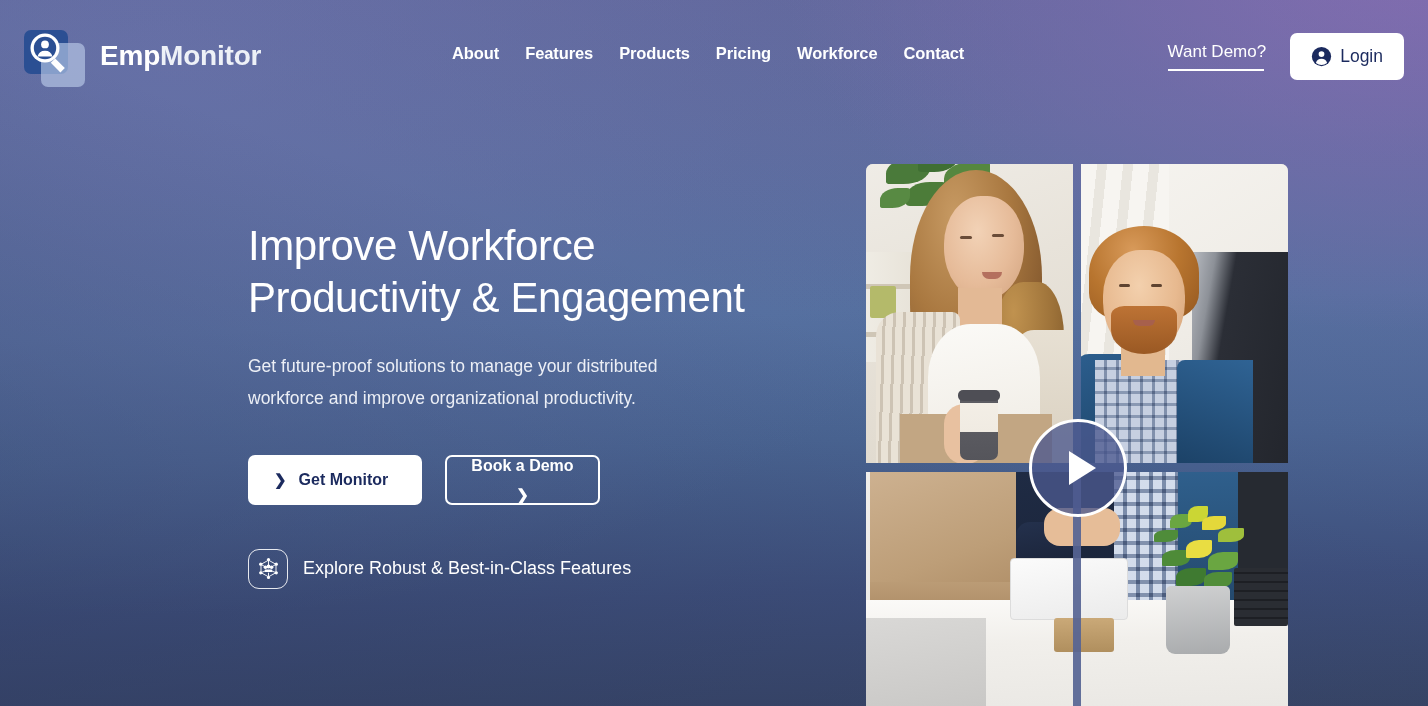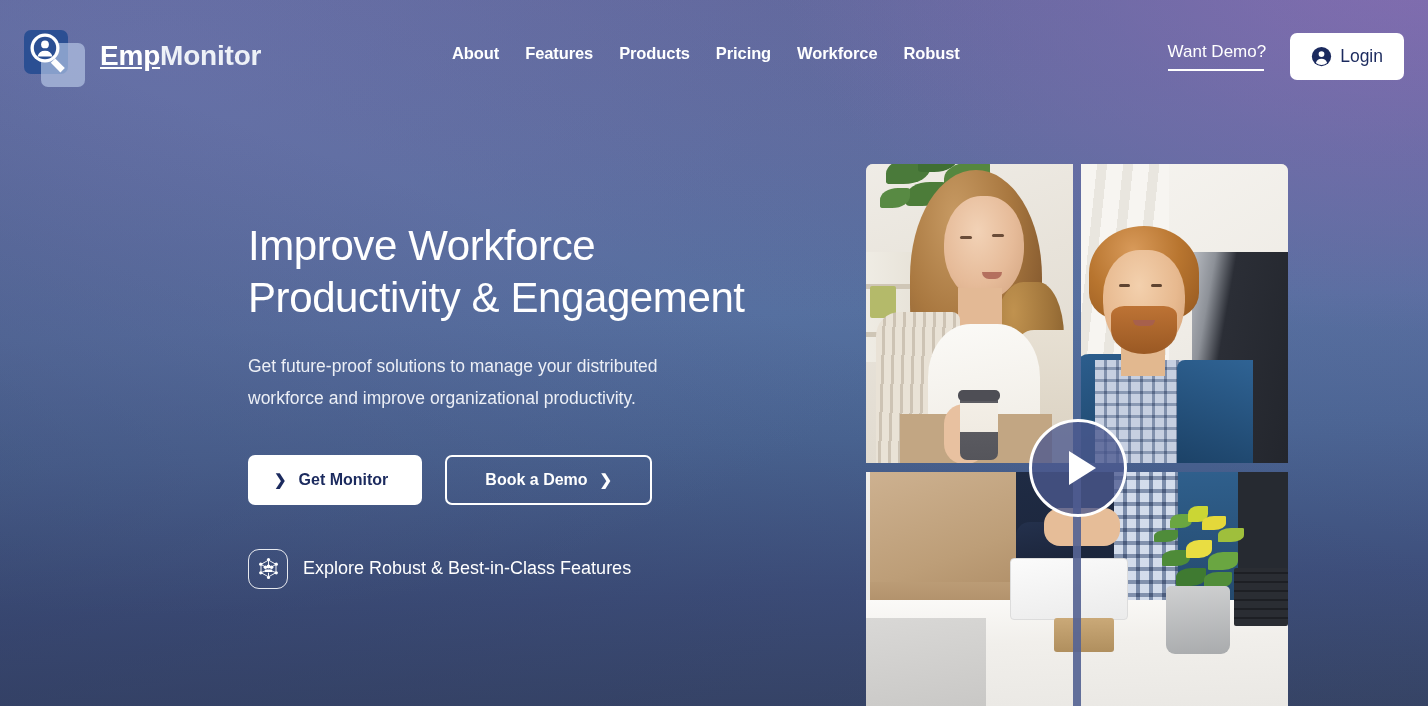--- a/index.html
+++ b/index.html
@@ -39,21 +39,21 @@
   }
   .logo-sq-front{
     position:absolute;left:17px;top:17px;width:44px;height:44px;border-radius:7px;
     background:rgba(190,206,236,0.62);
   }
   .logo-glass{position:absolute;left:3px;top:5px;width:46px;height:46px;}
   .brand-text{
     font-size:28px;letter-spacing:-0.2px;color:#fff;line-height:1;white-space:nowrap;
     padding-bottom:2px;
   }
-  .brand-text .b1{font-weight:bold;text-decoration:underline;}
+  .brand-text .b1{font-weight:bold;}
   .brand-text .b2{font-weight:700;color:#eef1f7;}
 
   .nav{
     position:absolute;left:452px;top:44px;display:flex;align-items:center;gap:26px;
   }
   .nav a{
     color:#ffffff;font-size:16.5px;font-weight:bold;text-decoration:none;white-space:nowrap;
     letter-spacing:-0.1px;
   }
 
@@ -84,21 +84,21 @@
     margin-top:27px;color:#eceff6;font-size:17.5px;line-height:1.82;font-weight:400;
     white-space:pre-line;max-width:500px;
   }
   .cta-row{margin-top:40px;display:flex;align-items:center;gap:23px;}
   .btn{
     display:flex;align-items:center;justify-content:center;gap:12px;
     height:50px;border-radius:7px;font-size:16px;font-weight:bold;cursor:pointer;
     font-family:"Liberation Sans", sans-serif;white-space:nowrap;
   }
   .btn-primary{background:#fff;color:#1b2a5e;border:none;padding:0 34px 0 26px;}
-  .btn-outline{background:transparent;color:#fff;border:2px solid #ffffff;padding:0 38px;}
+  .btn-outline{background:transparent;color:#fff;border:2px solid #ffffff;padding:0 24px;flex-direction:column;}
   .chev{font-size:15px;font-weight:bold;line-height:1;display:inline-block;}
 
   .explore-row{margin-top:44px;display:flex;align-items:center;gap:15px;cursor:pointer;}
   .explore-ico{
     width:40px;height:40px;border:1.6px solid rgba(255,255,255,0.88);border-radius:11px;
     display:flex;align-items:center;justify-content:center;flex:0 0 auto;
   }
   .explore-txt{color:#fff;font-size:18px;font-weight:400;white-space:nowrap;}
 
   
@@ -238,21 +238,21 @@
         <span class="b1">Emp</span><span class="b2">Monitor</span>
       </span>
     </div>
 
     <nav class="nav">
       <a href="#">About</a>
       <a href="#">Features</a>
       <a href="#">Products</a>
       <a href="#">Pricing</a>
       <a href="#">Workforce</a>
-      <a href="#">Robust</a>
+      <a href="#">Contact</a>
     </nav>
 
     <div class="hdr-right">
       <span class="want-demo">Want Demo?</span>
       <button class="login-btn">
         <span style="display:flex;">
           <svg width="21" height="21" viewBox="0 0 24 24" aria-hidden="true">
             <circle cx="12" cy="12" r="11" fill="#1b2a5e"></circle>
             <circle cx="12" cy="9.2" r="3.3" fill="#ffffff"></circle>
             <path d="M5.6 19.4a6.7 6.7 0 0 1 12.8 0 11 11 0 0 1-12.8 0z" fill="#ffffff"></path>

